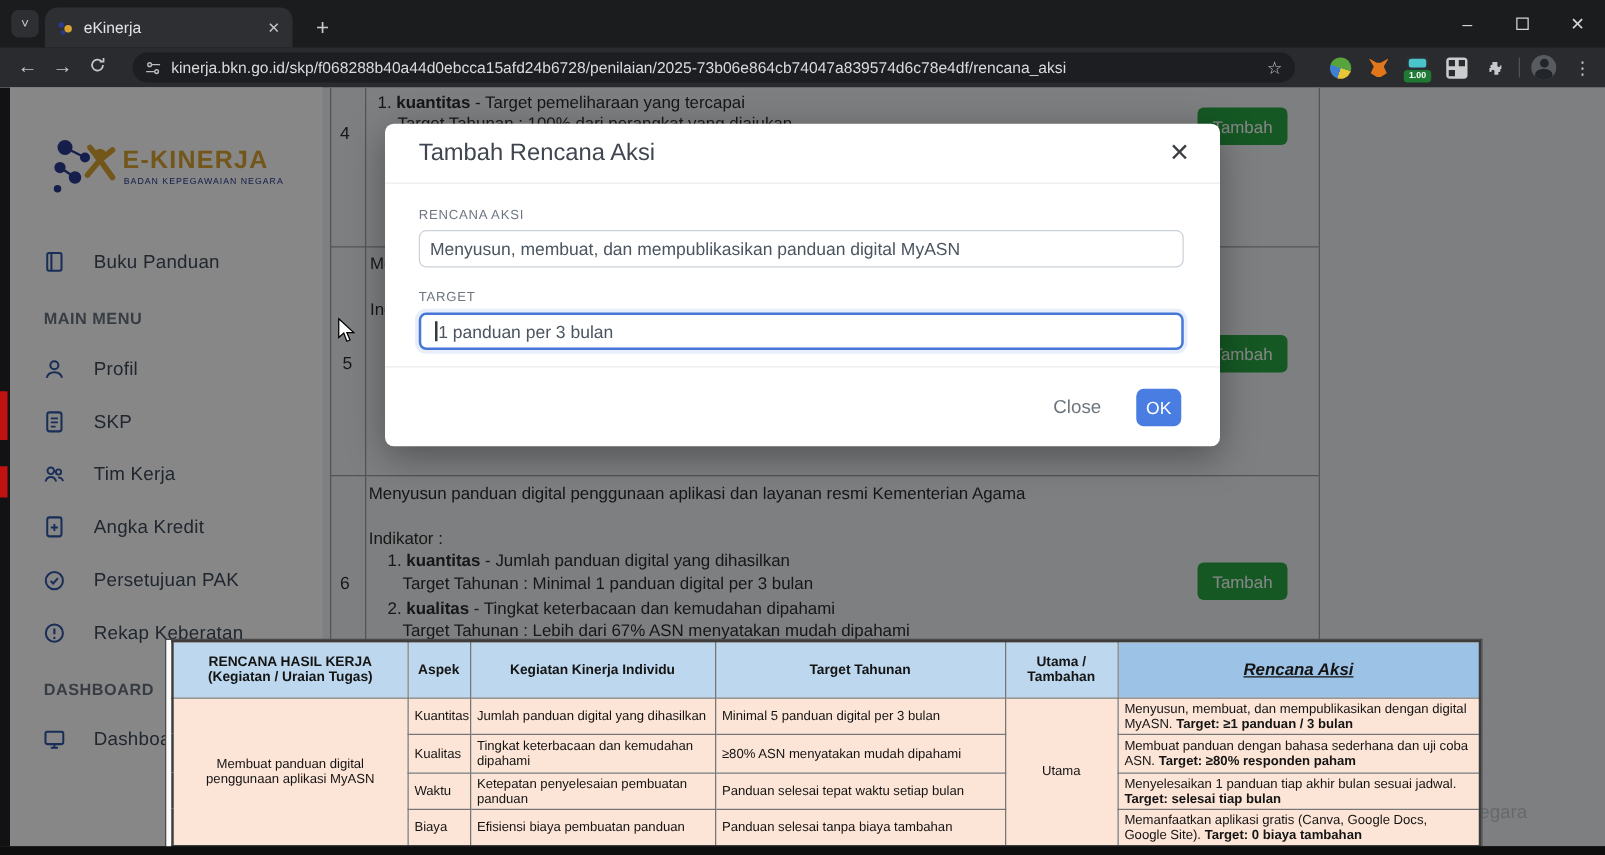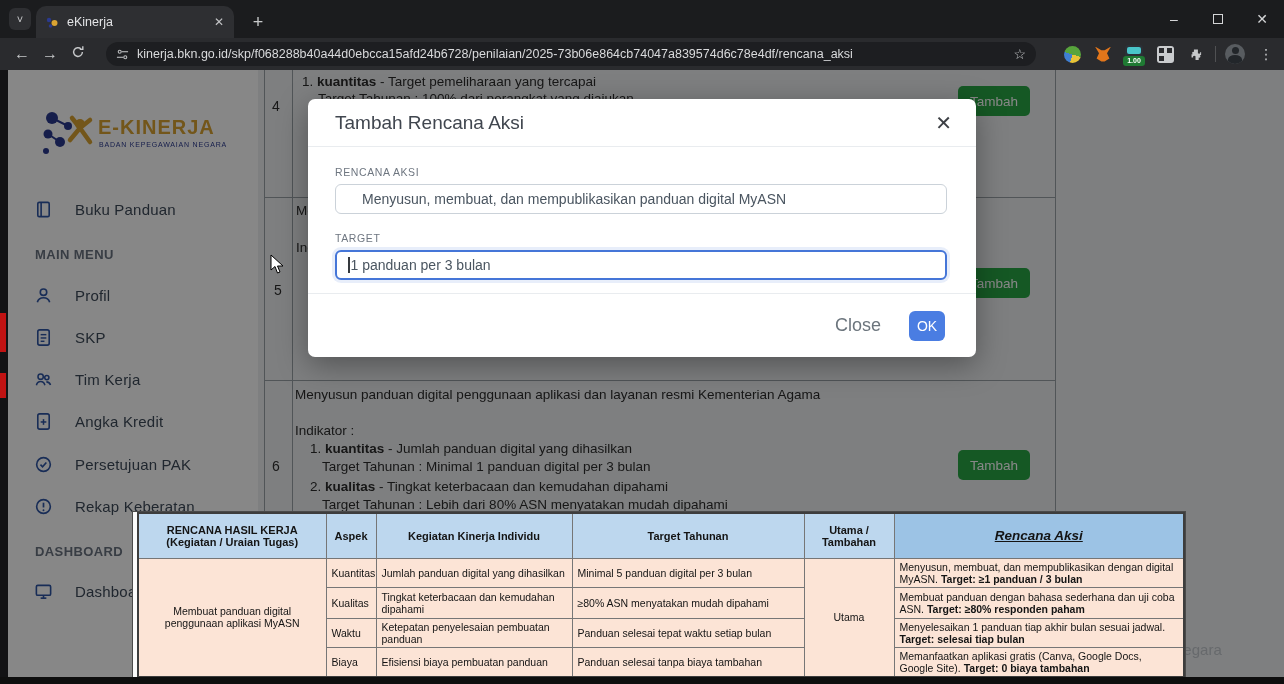--- a/index.html
+++ b/index.html
@@ -61,25 +61,25 @@
   
   #backdrop { position:absolute; top:70px; left:0; width:1284px; height:607px; background:rgba(0,0,0,0.47); }
 
   
   .modal { position:absolute; left:308px; top:99px; width:668px; height:258px; background:#fff; border-radius:7px; box-shadow:0 8px 30px rgba(0,0,0,.35); }
   .modal-header { height:48px; border-bottom:1px solid #e9ecef; display:flex; align-items:center; padding:0 24px 0 27px; }
   .modal-title { font-size:19px; color:#40464f; }
   .modal-x { margin-left:auto; font-size:20px; color:#3c3f44; line-height:1; cursor:pointer; }
   .modal-body { padding:19px 27px 0 27px; }
   .field-label { font-size:10.5px; color:#6e7680; letter-spacing:.6px; margin-bottom:6px; }
-  .field-input { width:612px; height:30px; border:1px solid #cbd2d9; border-radius:6px; font-size:14px; color:#4a5560; padding:0 26px; font-family:"Liberation Sans",sans-serif; display:flex; align-items:center; background:#fff; }
+  .field-input { width:612px; height:30px; border:1px solid #cbd2d9; border-radius:6px; font-size:14px; color:#4a5560; padding:0 8px; font-family:"Liberation Sans",sans-serif; display:flex; align-items:center; background:#fff; }
   .field-input.focused { border:2px solid #4576d8; box-shadow:0 0 0 3px rgba(69,118,216,.12); padding:0 11px; }
   .caret { display:inline-block; width:1.5px; height:16px; background:#35393e; margin-right:1px; }
   .modal-footer { position:absolute; bottom:0; left:0; right:0; height:64px; border-top:1px solid #e9ecef; display:flex; align-items:center; justify-content:flex-end; padding:0 31px; gap:28px; }
-  .close-btn { background:none; border:none; color:#6c757d; font-size:18px; font-family:"Liberation Sans",sans-serif;margin-left:41px; }
+  .close-btn { background:none; border:none; color:#6c757d; font-size:15px; font-family:"Liberation Sans",sans-serif;margin-left:41px; }
   .ok-btn { width:36px; height:30px; background:#4a7de2; border:none; border-radius:6px; color:#fff; font-size:14px; font-family:"Liberation Sans",sans-serif; }
 
   
   .excel-wrap { position:absolute; left:133px; top:512px; border-left:4px solid #fbfbfb; outline:1px solid #4a4a4a; background:#fff; }
   table.excel { border-collapse:collapse; table-layout:fixed; width:1046px; border:2px solid #3d3d3d; }
   table.excel th, table.excel td { border:1px solid #767676; color:#141414; vertical-align:middle; overflow:hidden; }
   table.excel th { background:#bdd7ee; font-size:11px; font-weight:700; text-align:center; padding:2px 4px; }
   table.excel th.aksi-h { background:#9cc3e5; font-size:13.5px; font-style:italic; text-decoration:underline; }
   table.excel td { background:#fce4d6; font-size:10.5px; padding:2px 5px; }
   td.center { text-align:center; }
@@ -309,21 +309,21 @@
     <span class="rownum" style="left:272px; top:388px">6</span>
     <div class="bg-text" style="left:295px; top:317px">Menyusun panduan digital penggunaan aplikasi dan layanan resmi Kementerian Agama</div>
     <div class="bg-text" style="left:295px; top:353px">Indikator :</div>
     <div class="bg-text" style="left:310px; top:371px">
       <span>1.</span> <span class="b">kuantitas</span><span> - Jumlah panduan digital yang dihasilkan</span>
     </div>
     <div class="bg-text" style="left:322px; top:389px">Target Tahunan : Minimal 1 panduan digital per 3 bulan</div>
     <div class="bg-text" style="left:310px; top:409px">
       <span>2.</span> <span class="b">kualitas</span><span> - Tingkat keterbacaan dan kemudahan dipahami</span>
     </div>
-    <div class="bg-text" style="left:322px; top:427px">Target Tahunan : Lebih dari 80% ASN menyatakan mudah dipahami</div>
+    <div class="bg-text" style="left:322px; top:427px">Target Tahunan : Lebih dari 67% ASN menyatakan mudah dipahami</div>
     <button class="tambah-btn" style="left:958px; top:380px">Tambah</button>
 
     <div class="footer-frag" style="left:1140px; top:571px">aian Negara</div>
   </div>
 
   <div id="backdrop"></div>
 
   <div class="modal">
     <div class="modal-header">
       <span class="modal-title">Tambah Rencana Aksi</span>

